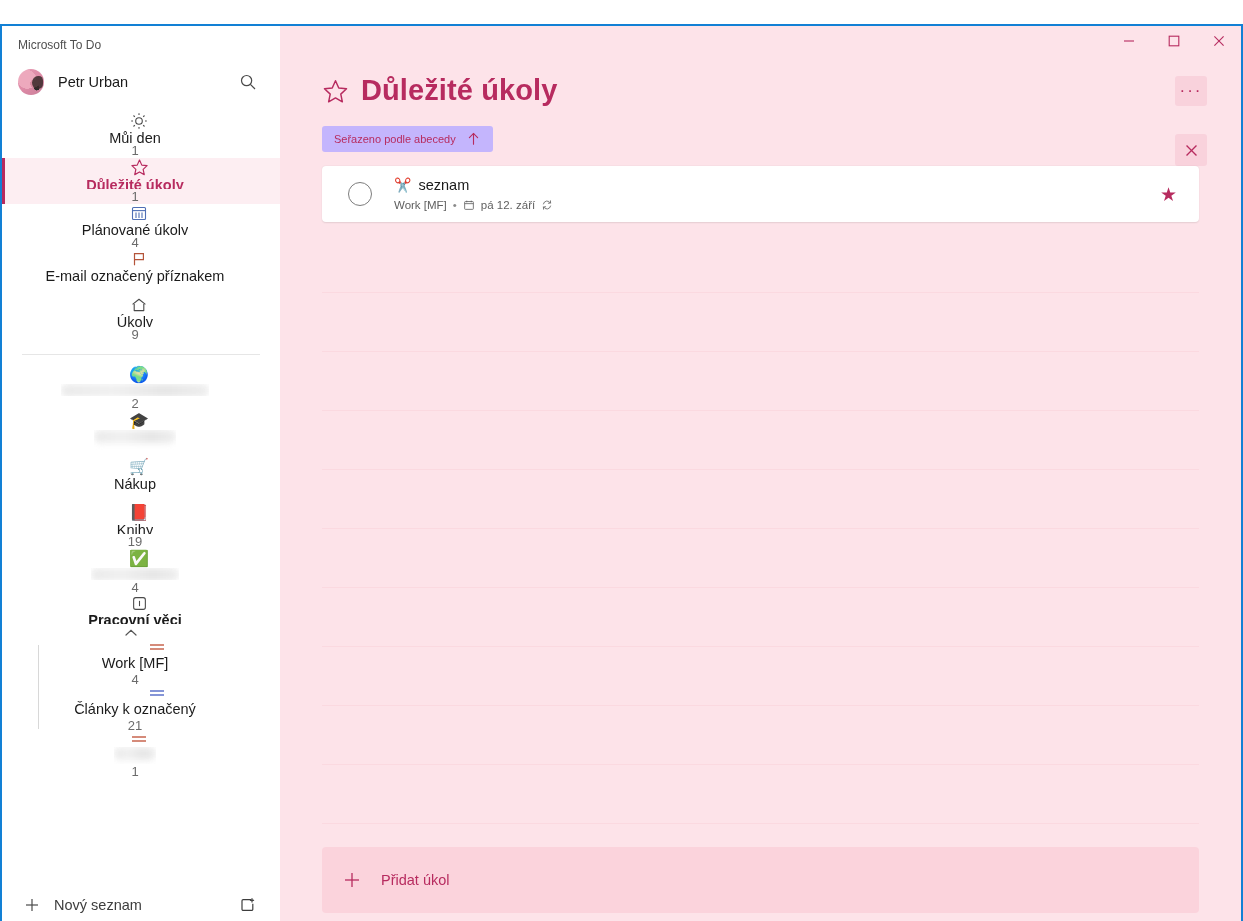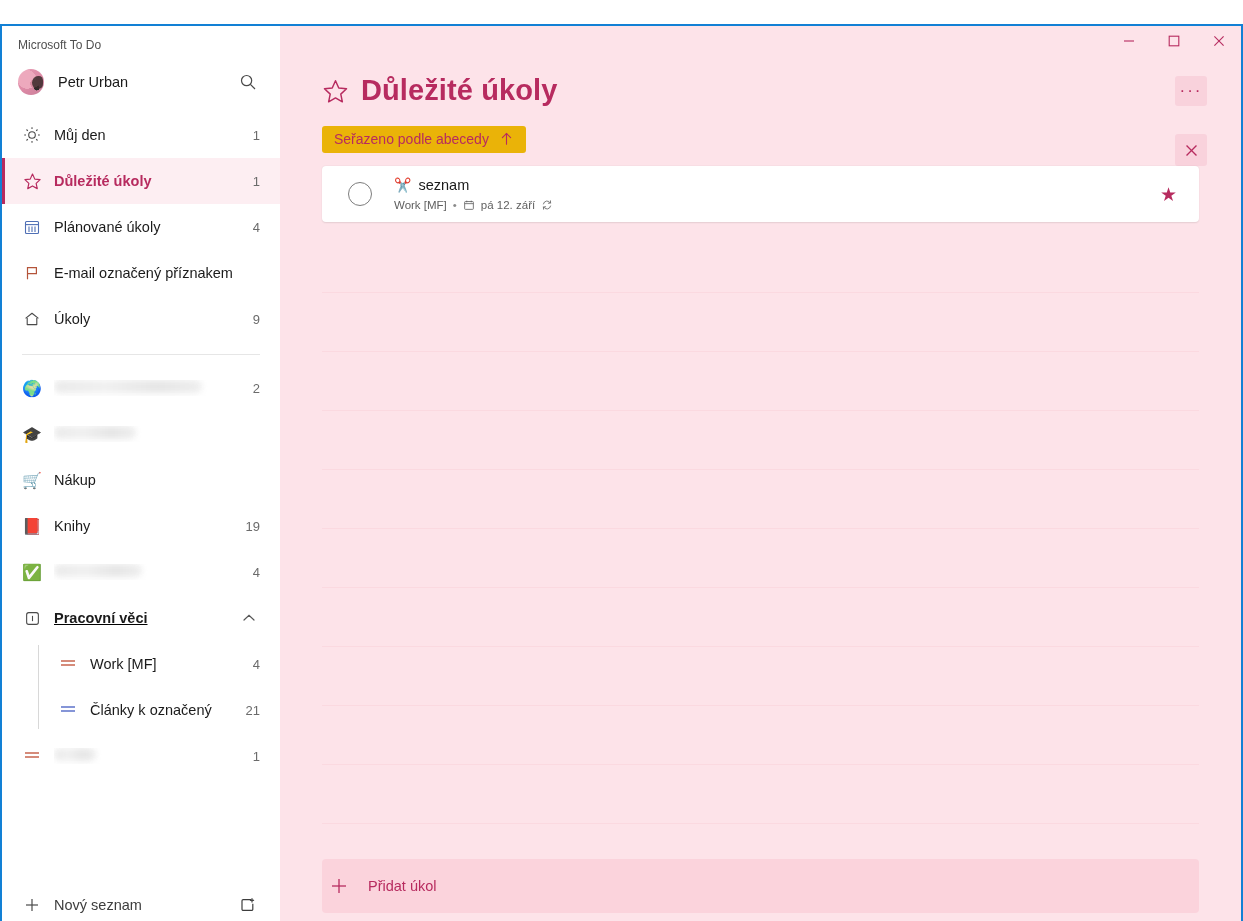--- a/index.html
+++ b/index.html
@@ -93,20 +93,21 @@
     padding-top: 8px;
   }
   .nav-item {
     height: 46px;
     display: flex;
     align-items: center;
     padding: 0 20px 0 0;
     position: relative;
     cursor: pointer;
     box-sizing: border-box;
+    flex-direction: column;
   }
   .nav-item .accent-bar {
     position: absolute;
     left: 0; top: 0; bottom: 0;
     width: 3px;
     background: transparent;
   }
   .nav-item.selected {
     background: #fdeef2;
   }
@@ -250,23 +251,23 @@
   .toolbar-row {
     display: flex;
     align-items: center;
     margin-top: 12px;
     height: 30px;
   }
   .sort-chip {
     display: inline-flex;
     align-items: center;
     gap: 10px;
-    background: #eab308;
+    background: #c4b5fd;
     color: #b72b5f;
-    font-size: 14px;
+    font-size: 11px;
     border-radius: 3px;
     padding: 5px 12px 6px 12px;
     cursor: pointer;
     user-select: none;
   }
   .close-sort {
     position: absolute;
     right: 34px;
     top: 72px;
     width: 32px; height: 32px;
@@ -356,26 +357,26 @@
     top: 80px;
     z-index: 1;
   }
   .row-line {
     height: 58px;
     border-bottom: 1px solid #fbd9e0;
   }
 
   .add-task {
     margin: 0 42px 30px 42px;
-    height: 54px;
+    height: 66px;
     background: #fbd3dc;
     border-radius: 4px;
     display: flex;
     align-items: center;
-    padding-left: 4px;
+    padding-left: 17px;
     color: #b72b5f;
     cursor: pointer;
     flex: 0 0 auto;
   }
   .add-task .plus {
     width: 26px;
     display: flex;
     align-items: center;
     justify-content: center;
     font-size: 24px;

